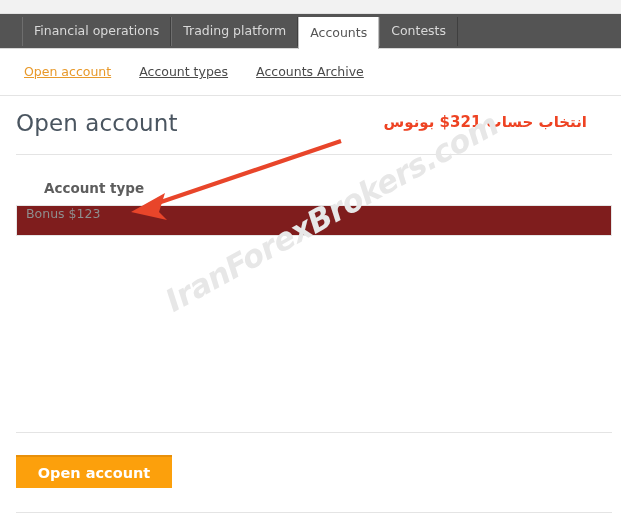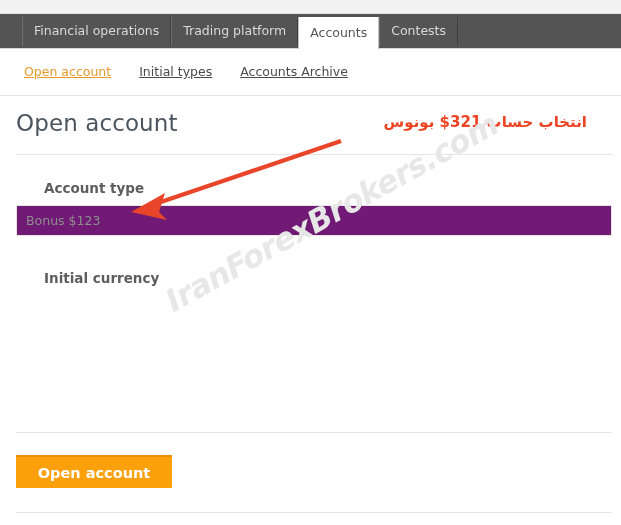--- a/index.html
+++ b/index.html
@@ -161,23 +161,23 @@
     font-size: 13.5px;
     font-weight: bold;
     color: #5d5d5d;
     padding: 12px 0 9px 8px;
     margin-left: 20px;
   }
   .field-box {
     width: 596px;
     height: 31px;
     border: 1px solid #e6e6e6;
-    background: #701a75;
-    display: flex;
-    align-items: center;
+    background: #7f1d1d;
+    display: flex;
+    align-items: flex-start;
     padding-left: 9px;
     font-size: 12.5px;
     color: #8e8e8e;
     cursor: pointer;
   }
   .field-gap { height: 22px; }
 
   .form-rule {
     position: absolute;
     left: 16px;
@@ -226,21 +226,21 @@
       </div>
       <div class="tab">
         <span>Contests</span>
       </div>
     </div>
   </div>
 
   <div class="subnav">
     <div class="subnav-inner">
       <a class="subnav-link active" style="color: rgb(232, 153, 42);">Open account</a>
-      <a class="subnav-link">Initial types</a>
+      <a class="subnav-link">Account types</a>
       <a class="subnav-link">Accounts Archive</a>
     </div>
   </div>
 
   <div class="page-title" style="color: rgb(74, 85, 96);">Open account</div>
   <div class="title-rule"></div>
 
   <div class="annotation" style="color: rgb(238, 67, 35);">انتخاب حساب 123$ بونوس</div>
 
   <div class="watermark" style="color: rgb(231, 231, 231);">IranForexBrokers.com</div>
@@ -250,21 +250,20 @@
     <div class="field-group">
       <div class="field-label">Account type</div>
       <div class="field-box">
         <span>Bonus $123</span>
       </div>
     </div>
 
     <div class="field-gap"></div>
 
     <div class="field-group">
-      <div class="field-label">Initial currency</div>
     </div>
 
     <div class="field-gap"></div>
 
     <div class="field-group">
     </div>
 
   </div>
 
   <div class="form-rule rule-a"></div>

